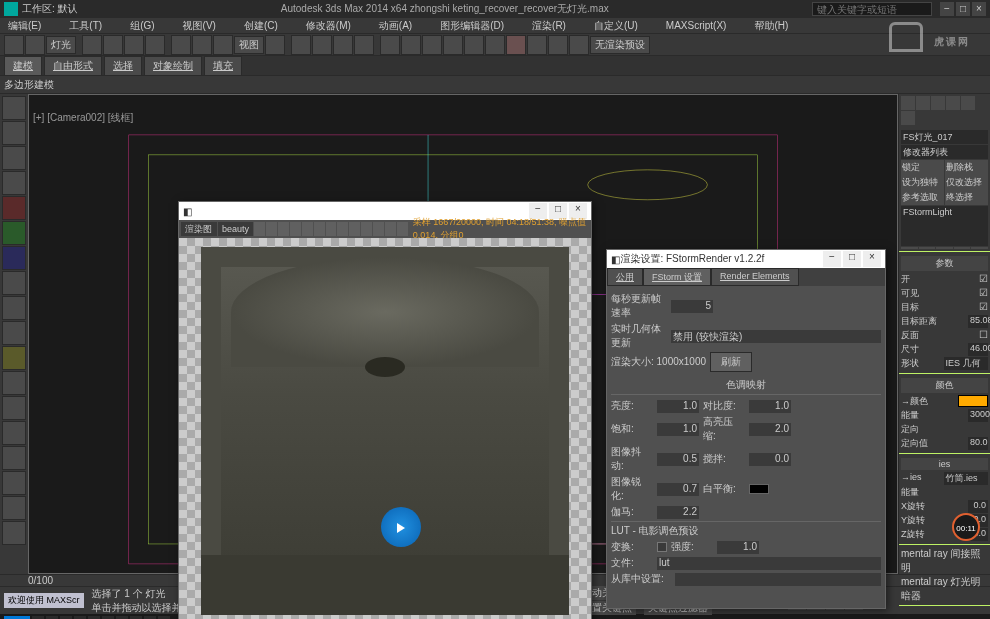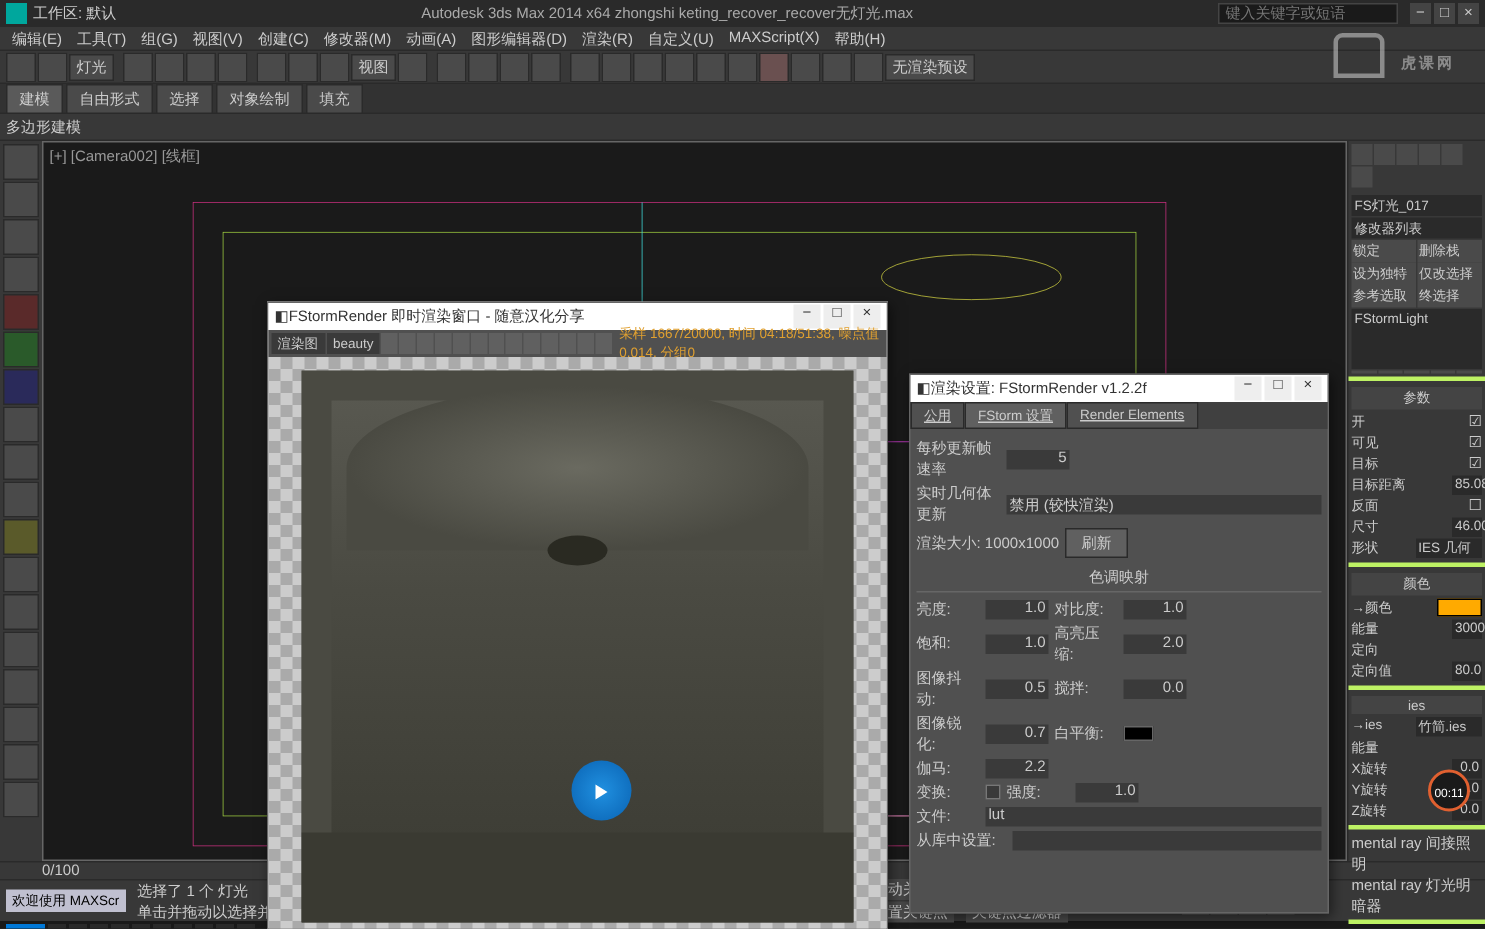--- a/index.html
+++ b/index.html
@@ -7,59 +7,59 @@
 
 
 .titlebar { height: 18px; background: #2a2a2a; display: flex; align-items: center; padding: 0 4px; }
 .titlebar .logo { width: 14px; height: 14px; background: #00a79d; margin-right: 4px; }
 .titlebar .title { flex: 1; text-align: center; color: #aaa; font-size: 10px; }
 .titlebar .search { background: #1a1a1a; border: 1px solid #444; width: 120px; height: 14px; padding: 0 4px; color: #888; }
 .titlebar .wincontrols { display: flex; gap: 2px; margin-left: 8px; }
 .titlebar .wincontrols div { width: 14px; height: 14px; background: #444; text-align: center; line-height: 14px; }
 
 
-.menubar { height: 16px; background: #383838; display: flex; align-items: center; padding: 0 4px; gap: 2px; border-bottom: 1px solid #2a2a2a; }
+.menubar { height: 16px; background: #383838; display: flex; align-items: center; padding: 0 4px; gap: 20px; border-bottom: 1px solid #2a2a2a; }
 .menubar span { padding: 0 4px; font-size: 10px; color: #ccc; }
 
 
 .toolbar { height: 22px; background: #383838; display: flex; align-items: center; padding: 0 4px; gap: 1px; border-bottom: 1px solid #2a2a2a; }
 .toolbar .btn { width: 20px; height: 20px; background: #4a4a4a; border: 1px solid #2a2a2a; display: flex; align-items: center; justify-content: center; }
 .toolbar .btn.col { background: #6a5050; }
 .toolbar .dropdown { background: #4a4a4a; border: 1px solid #2a2a2a; height: 18px; padding: 0 4px; display: flex; align-items: center; }
 .toolbar .sep { width: 4px; }
 
 
 .ribbon { height: 20px; background: #323232; display: flex; align-items: center; padding: 0 4px; border-bottom: 1px solid #2a2a2a; }
-.ribbon .tab { padding: 2px 8px; background: #4a4a4a; margin-right: 2px; font-size: 10px; border: 1px solid #2a2a2a; }
+.ribbon .tab { padding: 2px 8px; background: #4a4a4a; margin-right: 2px; font-size: 10px; border: 1px solid #2a2a2a; text-decoration: underline; }
 .ribbon .tab.active { background: #5a5a5a; }
 
 
 .subribbon { height: 18px; background: #383838; display: flex; align-items: center; padding: 0 4px; font-size: 10px; border-bottom: 1px solid #2a2a2a; }
 
 
 .main { position: relative; height: 480px; display: flex; }
 
 
 .lefttools { width: 28px; background: #383838; display: flex; flex-direction: column; gap: 1px; padding: 2px; }
 .lefttools .btn { width: 24px; height: 24px; background: #4a4a4a; border: 1px solid #2a2a2a; }
 .lefttools .btn.r { background: #5a2a2a; }
 .lefttools .btn.g { background: #2a5a2a; }
 .lefttools .btn.b { background: #2a2a5a; }
 .lefttools .btn.y { background: #5a5a2a; }
 
 
 .viewport { flex: 1; background: #1a1a1a; border: 1px solid #666; position: relative; overflow: hidden; }
-.viewport .vplabel { position: absolute; top: 2px; left: 4px; color: #999; font-size: 10px; }
+.viewport .vplabel { position: absolute; top: 16px; left: 4px; color: #999; font-size: 10px; }
 .viewport .overlay-lines { position: absolute; inset: 0; }
 
 
 .rightpanel { width: 92px; background: #383838; border-left: 1px solid #2a2a2a; display: flex; flex-direction: column; }
 .rightpanel .tabs { display: flex; flex-wrap: wrap; gap: 1px; padding: 2px; }
 .rightpanel .tabs .t { width: 14px; height: 14px; background: #4a4a4a; }
-.rightpanel .section { padding: 2px; border-bottom: 3px solid #bef264; }
+.rightpanel .section { padding: 2px; border-bottom: 1px solid #bef264; }
 .rightpanel .field { background: #2a2a2a; height: 14px; margin: 1px 0; padding: 0 2px; font-size: 9px; line-height: 14px; }
 .rightpanel .row { display: flex; gap: 2px; margin: 1px 0; }
 .rightpanel .row .lbl { font-size: 9px; flex: 1; }
 .rightpanel .row .val { background: #2a2a2a; width: 20px; font-size: 9px; text-align: right; padding: 0 2px; }
 .rightpanel .row .sel { background: #2a2a2a; flex: 1; font-size: 9px; padding: 0 2px; }
 .rightpanel .header { font-size: 9px; text-align: center; padding: 1px; background: #444; margin: 2px 0; }
 .rightpanel .btnrow { display: flex; gap: 1px; }
 .rightpanel .btnrow div { flex: 1; background: #4a4a4a; text-align: left; font-size: 9px; padding: 1px; }
 .rightpanel .swatch { width: 30px; height: 12px; background: #ffaa00; border: 1px solid #000; display: inline-block; }
 
@@ -336,21 +336,20 @@
     </div>
     <div class="section" style="font-size:8px">
       <div>mental ray 间接照明</div>
       <div>mental ray 灯光明暗器</div>
     </div>
   </div>
 
   <div class="fstorm-win">
     <div class="wtitle">
       <span>◧</span>
-      <span>FStormRender 即时渲染窗口 - 随意汉化分享</span>
       <div class="wcontrols">
         <div>−</div>
         <div>□</div>
         <div>×</div>
       </div>
     </div>
     <div class="wtoolbar">
       <div class="dd">渲染图像</div>
       <div class="dd">beauty</div>
       <div class="tb"></div>
@@ -432,20 +431,23 @@
           <span class="lbl2">图像锐化:</span>
           <span class="inp">0.7</span>
           <span class="lbl2">白平衡:</span>
           <span class="sw"></span>
         </div>
       <div class="prow">
           <span class="lbl2">伽马:</span>
           <span class="inp">2.2</span>
         </div>
 
+      <div class="prow" style="border-top:1px solid #666;padding-top:2px">
+          <span>LUT - 电影调色预设</span>
+        </div>
       <div class="prow">
           <span class="lbl2">变换:</span>
           <span class="chk"></span>
           <span class="lbl2">强度:</span>
           <span class="inp">1.0</span>
         </div>
       <div class="prow">
           <span class="lbl2">文件:</span>
           <span class="sel">lut</span>
         </div>

